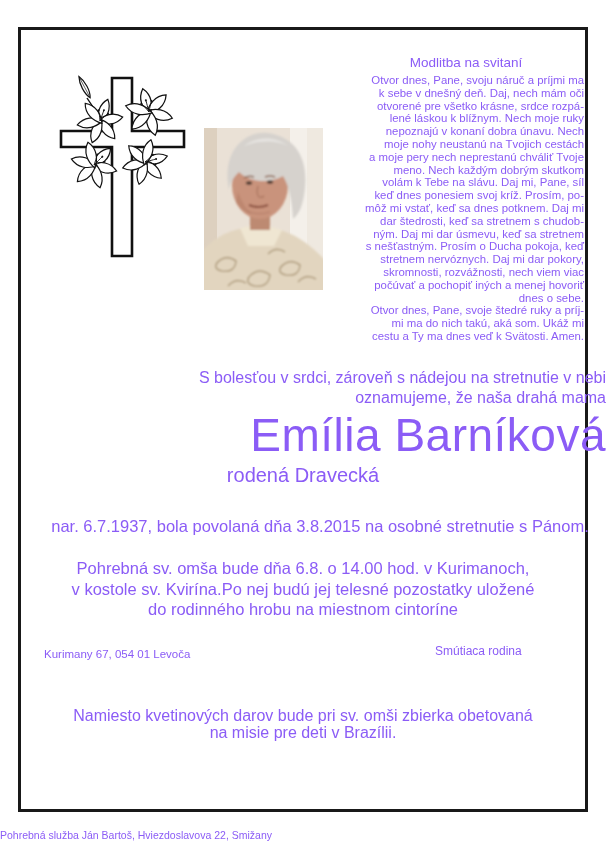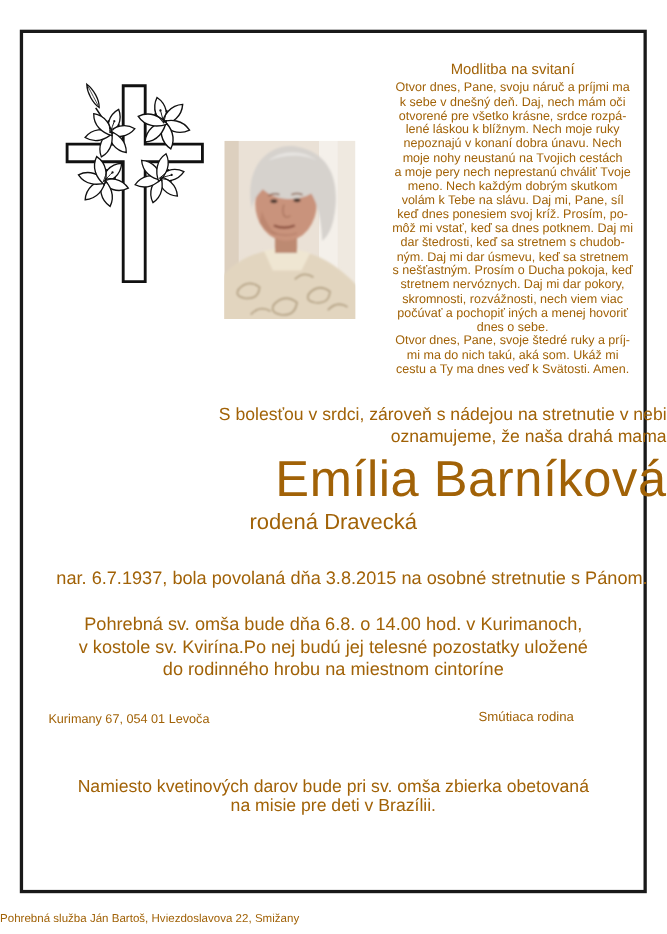--- a/index.html
+++ b/index.html
@@ -1,30 +1,30 @@
 <!DOCTYPE html>
 <html><head>
 <meta charset="utf-8">
 <style>
   html,body { margin:0; padding:0; background:#ffffff; }
   .page {
     position:relative; width:606px; height:849px; background:#ffffff;
-    font-family:"Liberation Sans","DejaVu Sans",sans-serif; color:#a16207;
+    font-family:"Liberation Sans","DejaVu Sans",sans-serif; color:#8b5cf6;
     overflow:hidden;
   }
   .frame {
     position:absolute; left:18px; top:27px; width:570px; height:785px;
     border:3px solid #191919; box-sizing:border-box;
   }
   .cross-art { position:absolute; left:55px; top:72px; width:135px; height:190px; }
   .photo     { position:absolute; left:204px; top:128px; width:119px; height:162px; }
 
   .prayer { position:absolute; left:348px; top:55px; width:236px; }
   .prayer-title { font-size:13.5px; text-align:center; margin:0 0 4px 0; }
-  .prayer-body  { font-size:11.4px; line-height:12.8px; white-space:pre-line; text-align:center; }
+  .prayer-body  { font-size:11.4px; line-height:12.8px; white-space:pre-line; text-align:right; }
 
   .announce { position:absolute; left:0; top:368px; width:606px; text-align:right;
               font-size:16px; line-height:20px; }
   .name    { position:absolute; left:0; top:410px; width:606px; text-align:right;
              font-size:46px; line-height:50px; letter-spacing:0.5px; }
   .maiden  { position:absolute; left:0; top:464px; width:606px; text-align:center; font-size:20px; }
   .dates   { position:absolute; left:0; top:517px; width:606px; text-align:center; font-size:16.5px;padding-left:17px; }
   .funeral { position:absolute; left:0; top:558px; width:606px; text-align:center;
              font-size:16.5px; line-height:20.5px; }
   .address { position:absolute; left:44px; top:648px; font-size:11.5px; }
@@ -145,19 +145,19 @@
   <div class="funeral">
     <div>Pohrebná sv. omša bude dňa 6.8. o 14.00 hod. v Kurimanoch,</div>
     <div>v kostole sv. Kvirína.Po nej budú jej telesné pozostatky uložené</div>
     <div>do rodinného hrobu na miestnom cintoríne</div>
   </div>
 
   <div class="address">Kurimany 67, 054 01 Levoča</div>
   <div class="mourners">Smútiaca rodina</div>
 
   <div class="donation">
-    <div>Namiesto kvetinových darov bude pri sv. omša zbierka obetovaná</div>
+    <div>Namiesto kvetinových darov bude pri sv. omši zbierka obetovaná</div>
     <div>na misie pre deti v Brazílii.</div>
   </div>
 
   <div class="footer">Pohrebná služba Ján Bartoš, Hviezdoslavova 22, Smižany</div>
 
 </div>
 
 </body></html>

